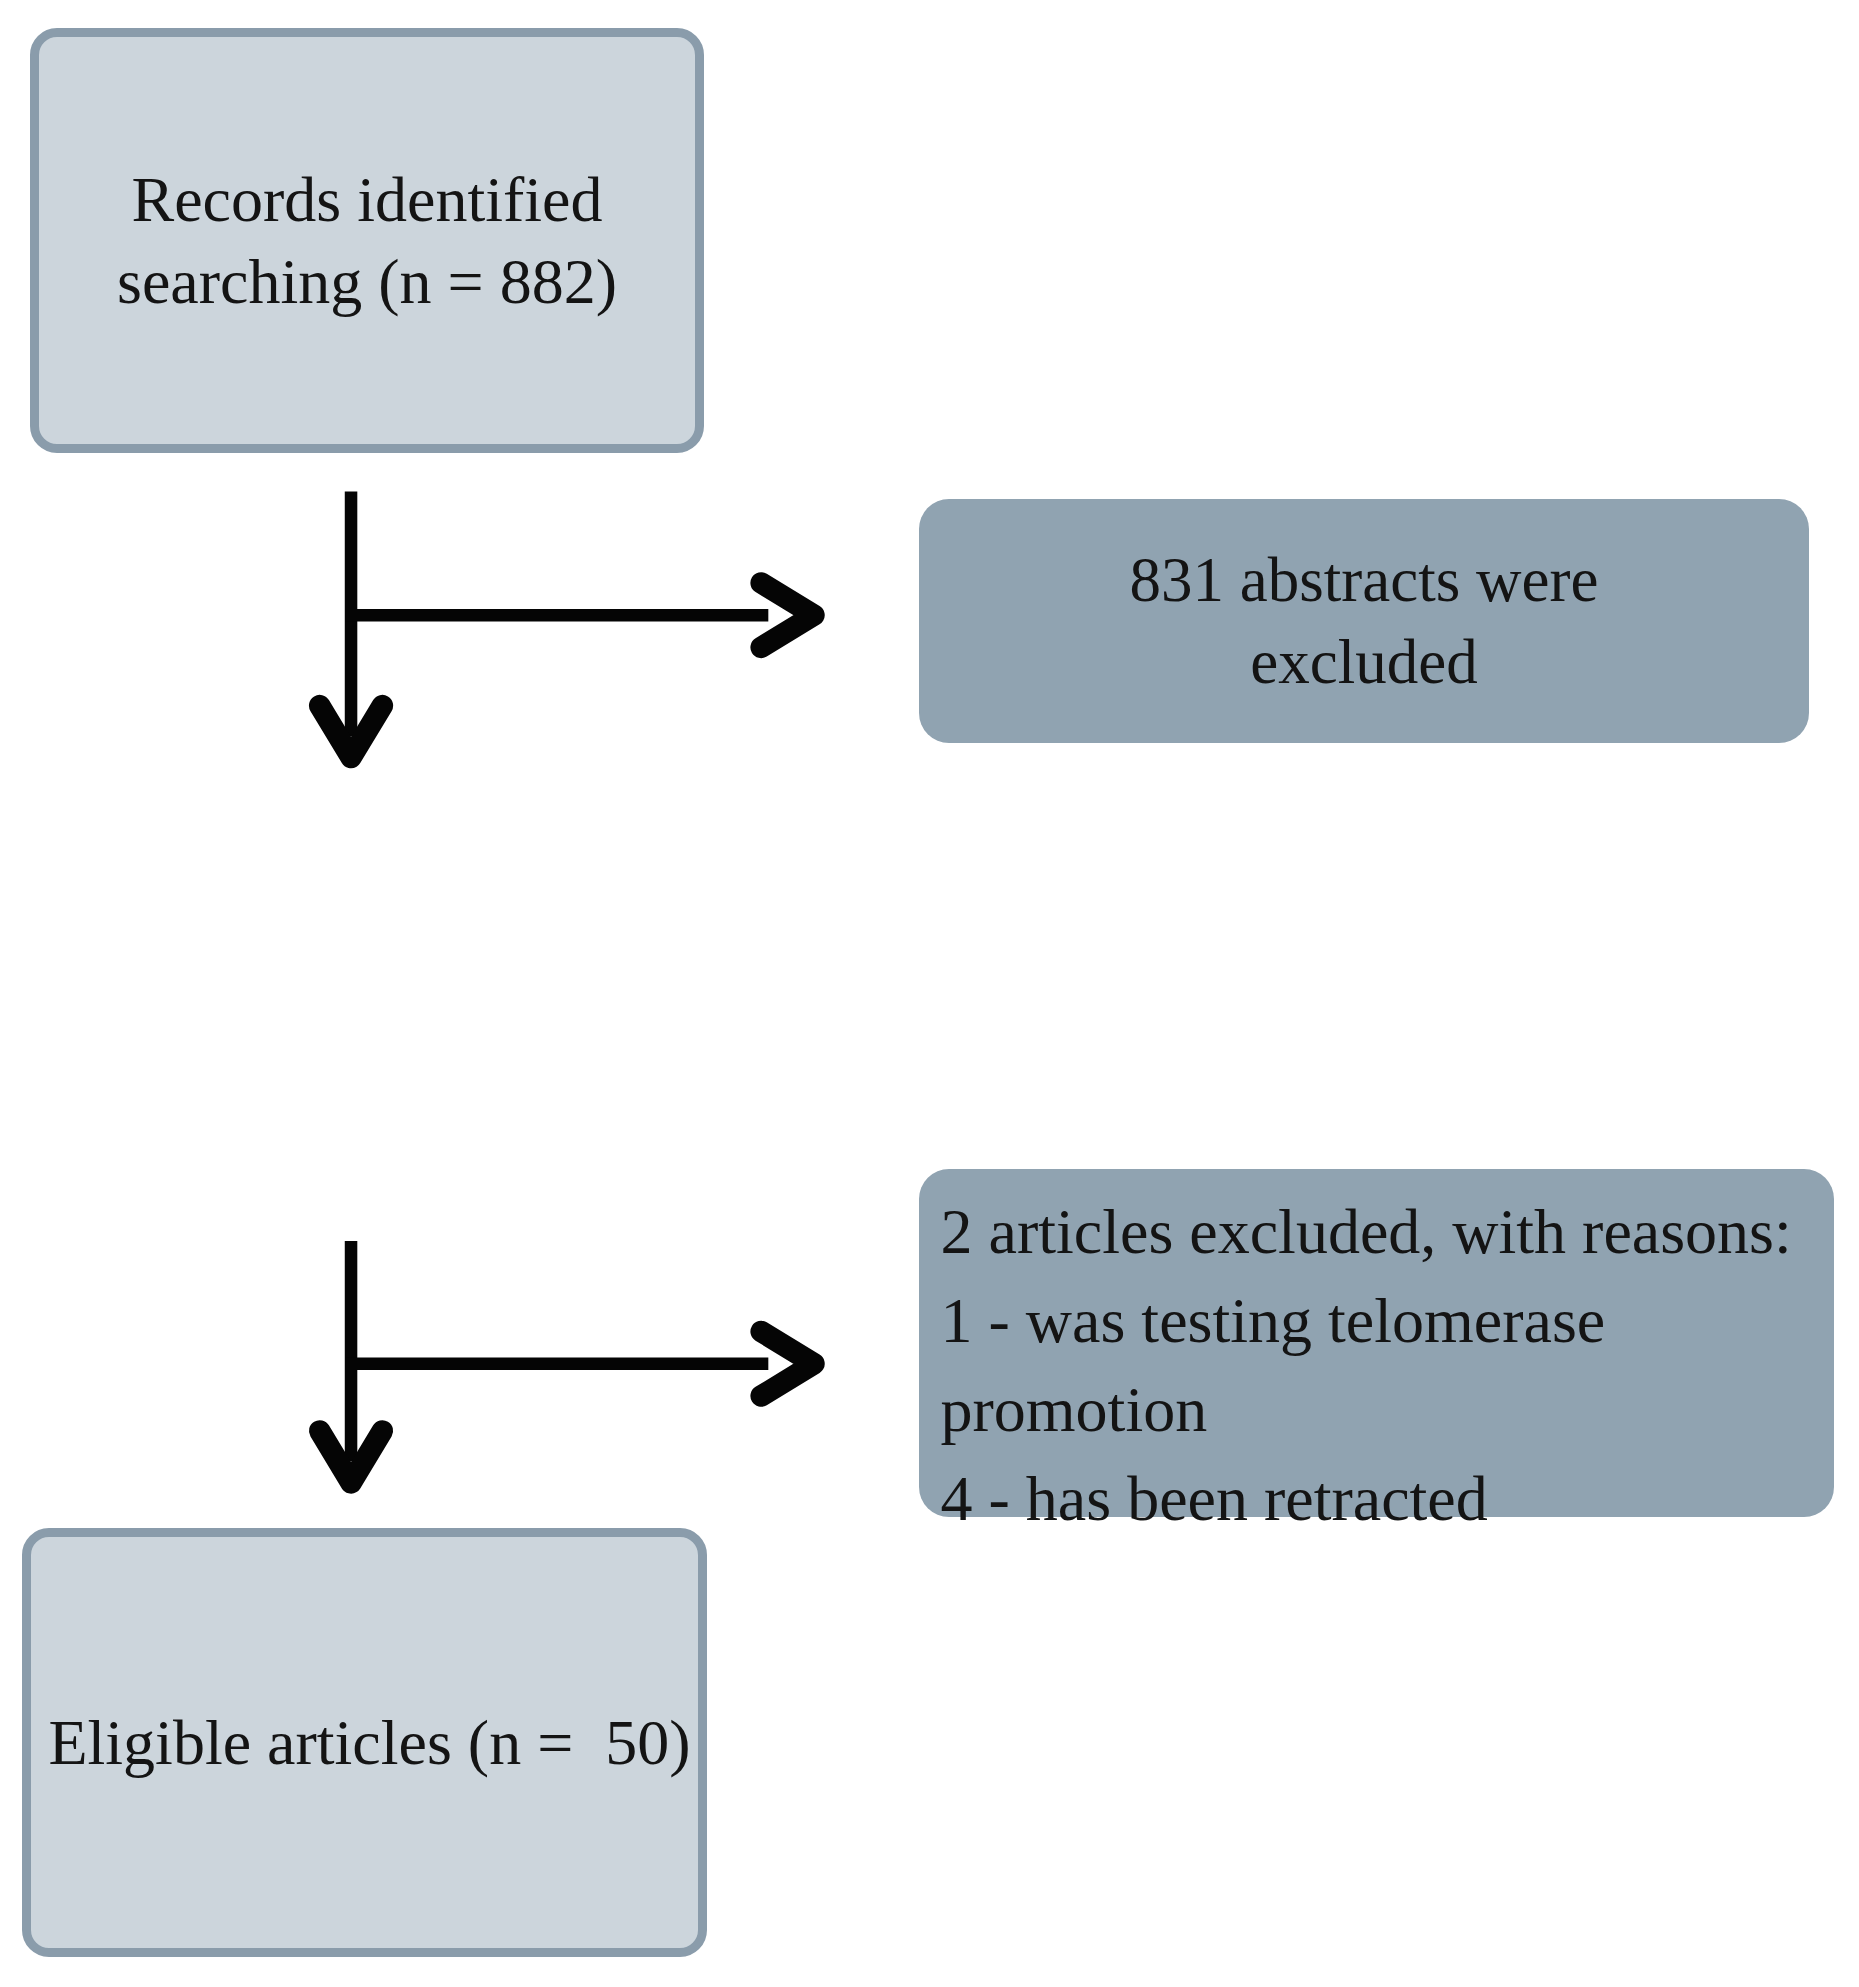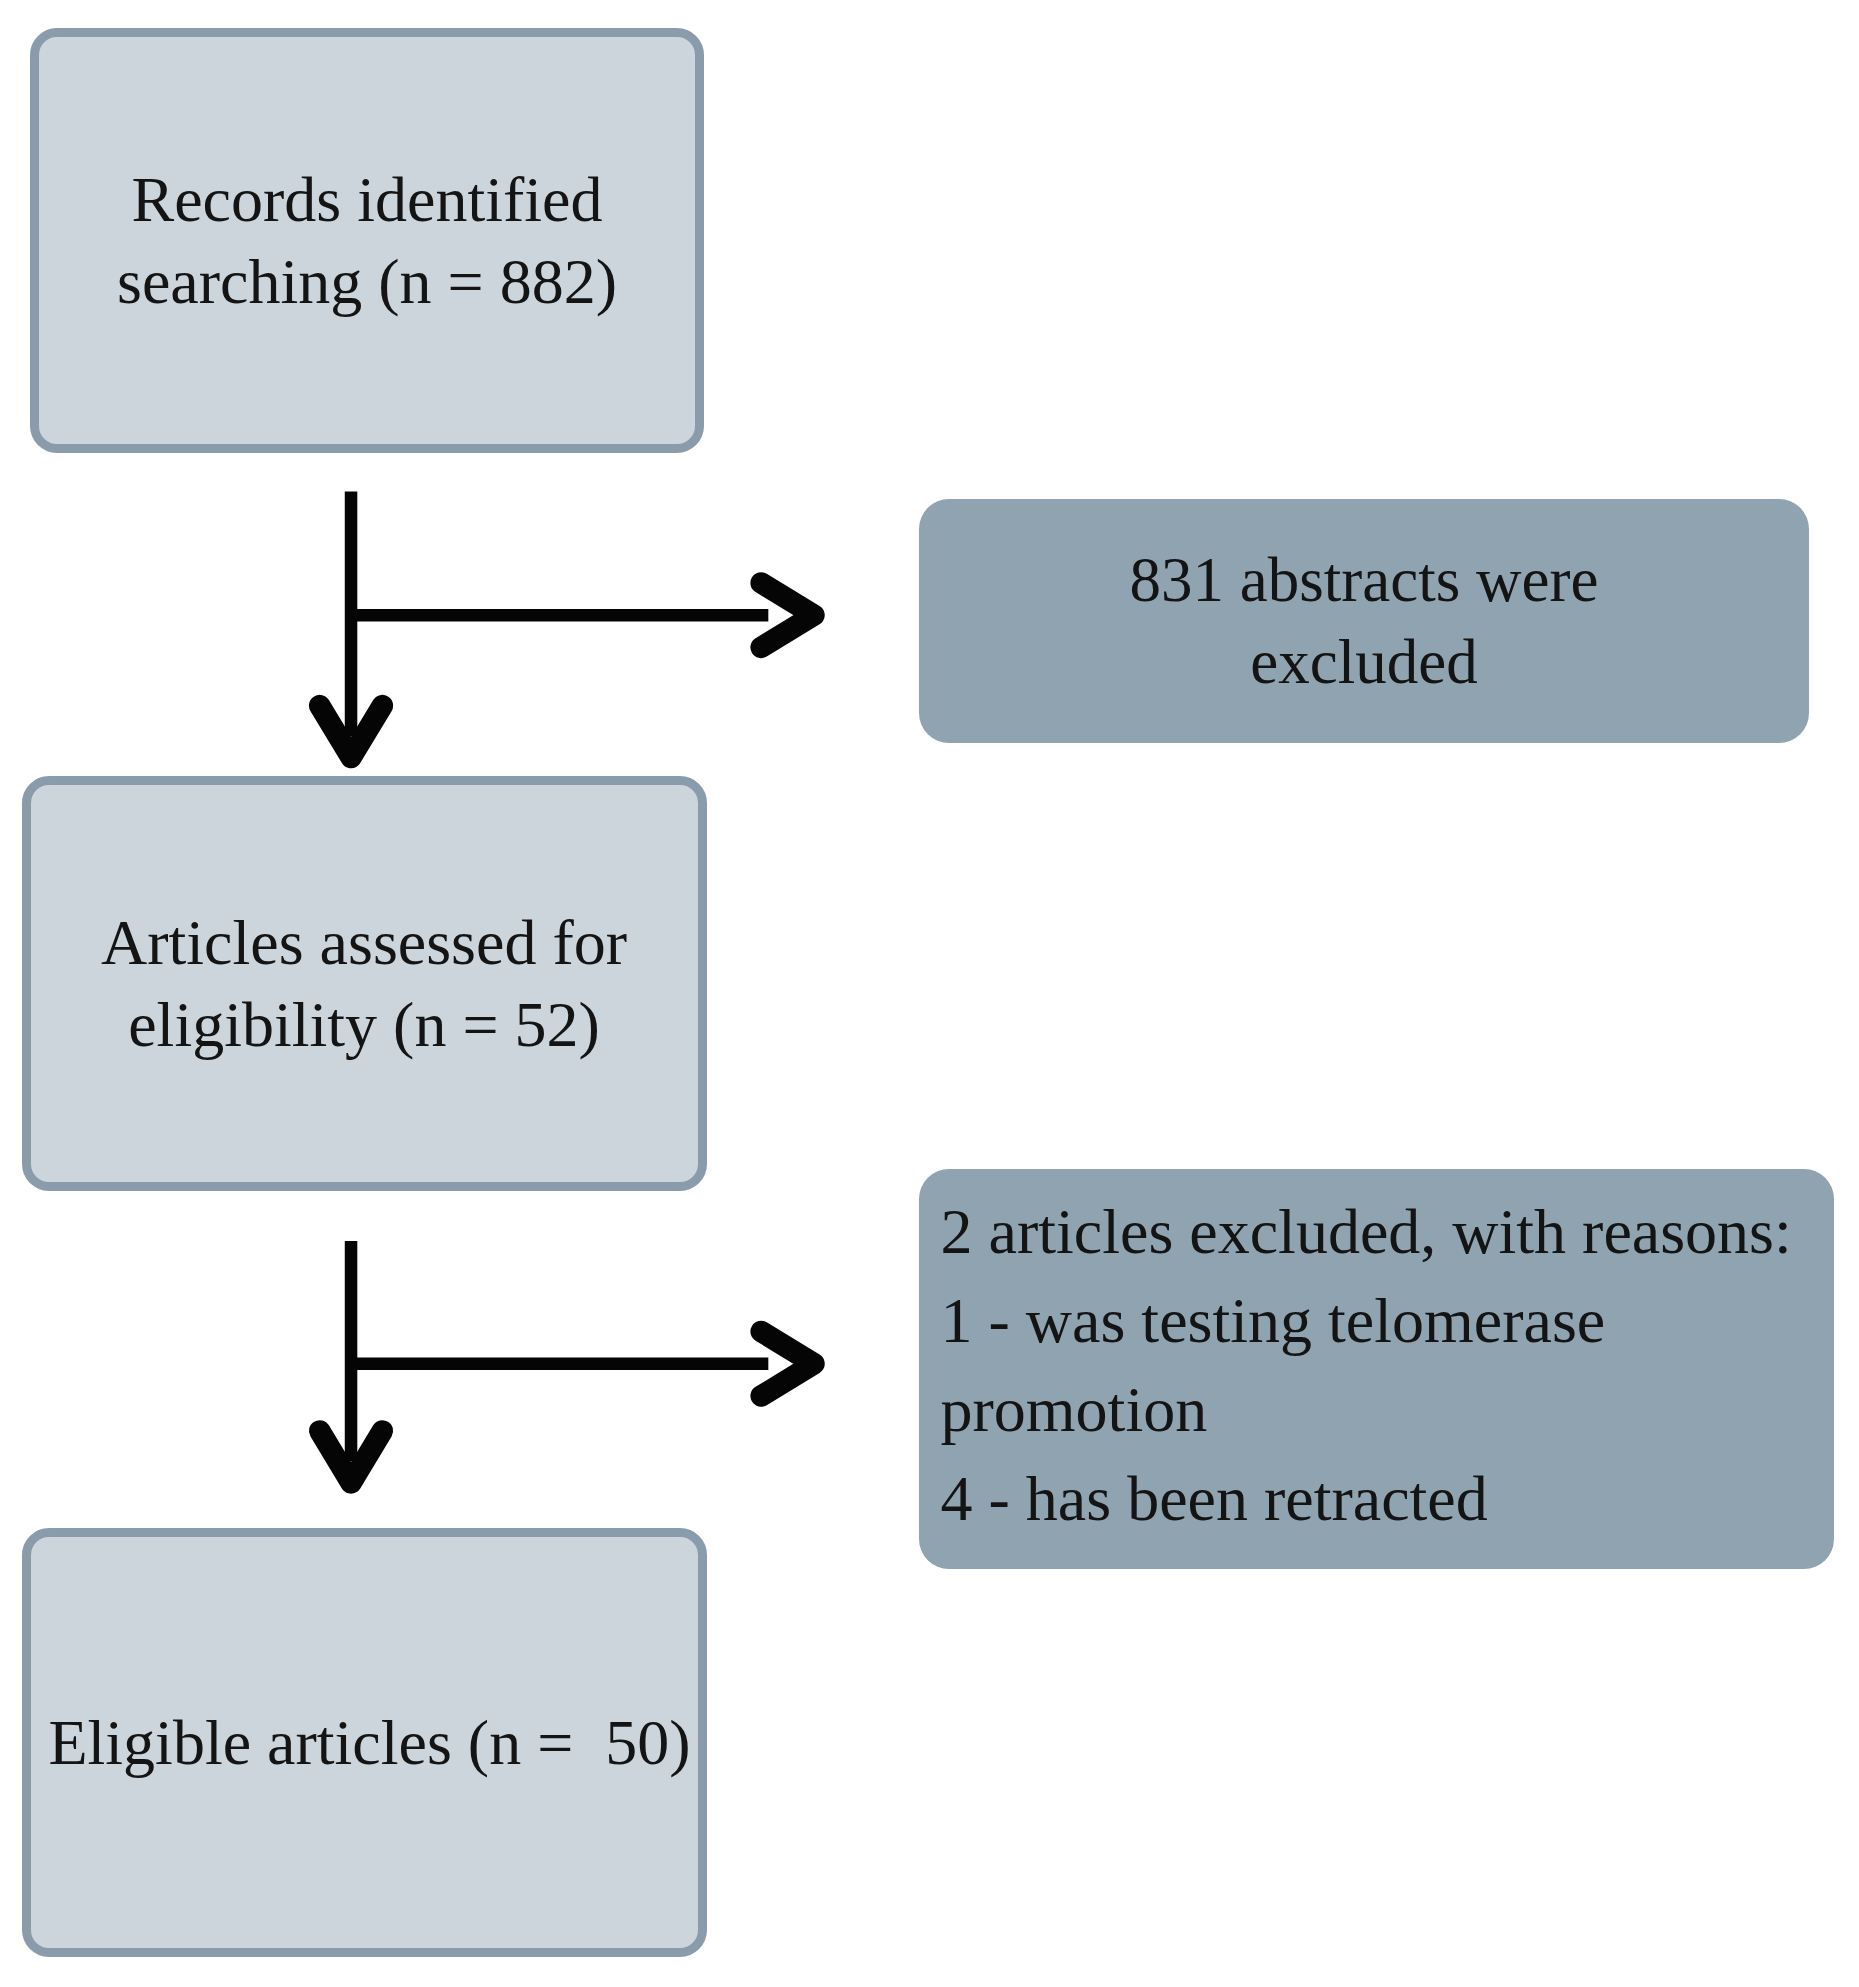--- a/index.html
+++ b/index.html
@@ -48,21 +48,21 @@
     text-align: left;
     font-size: 64px;
     line-height: 89px;
     padding: 18px 18px 18px 21.5px;
   }
 
   #box-records  { left: 30px;   top: 28px;   width: 674px;  height: 425px; }
   #box-assessed { left: 21.5px;   top: 776px;  width: 685px;  height: 415px; }
   #box-eligible { left: 21.5px;   top: 1528px; width: 685px;  height: 429px; padding-left: 11px; }
   #box-abstracts{ left: 919px; top: 499px;  width: 890px; height: 244px; }
-  #box-reasons  { left: 919px; top: 1169px; width: 915px; height: 400px; }
+  #box-reasons  { left: 919px; top: 1169px; width: 915px; height: 348px; }
 
   .arrow-layer {
     position: absolute;
     left: 0; top: 0;
     width: 1859px;
     height: 1987px;
     pointer-events: none;
   }
   .arrow-layer .stroke {
     stroke: var(--arrow, #000000);
@@ -98,24 +98,20 @@
   <div class="box main-box" id="box-records">
     <div class="line">Records identified</div>
     <div class="line">searching (n = 882)</div>
   </div>
 
   <div class="box side-box" id="box-abstracts">
     <div class="line">831 abstracts were</div>
     <div class="line">excluded</div>
   </div>
 
-  <div class="box main-box" id="box-assessed">
-    <div class="line">Articles assessed for</div>
-    <div class="line">eligibility (n = 52)</div>
-  </div>
 
   <div class="box side-box reasons" id="box-reasons">
     <div class="line">2 articles excluded, with reasons:</div>
     <div class="line">1 - was testing telomerase</div>
     <div class="line">promotion</div>
     <div class="line">4 - has been retracted</div>
   </div>
 
   <div class="box main-box" id="box-eligible">
     <div class="line">Eligible articles (n =  50)</div>

